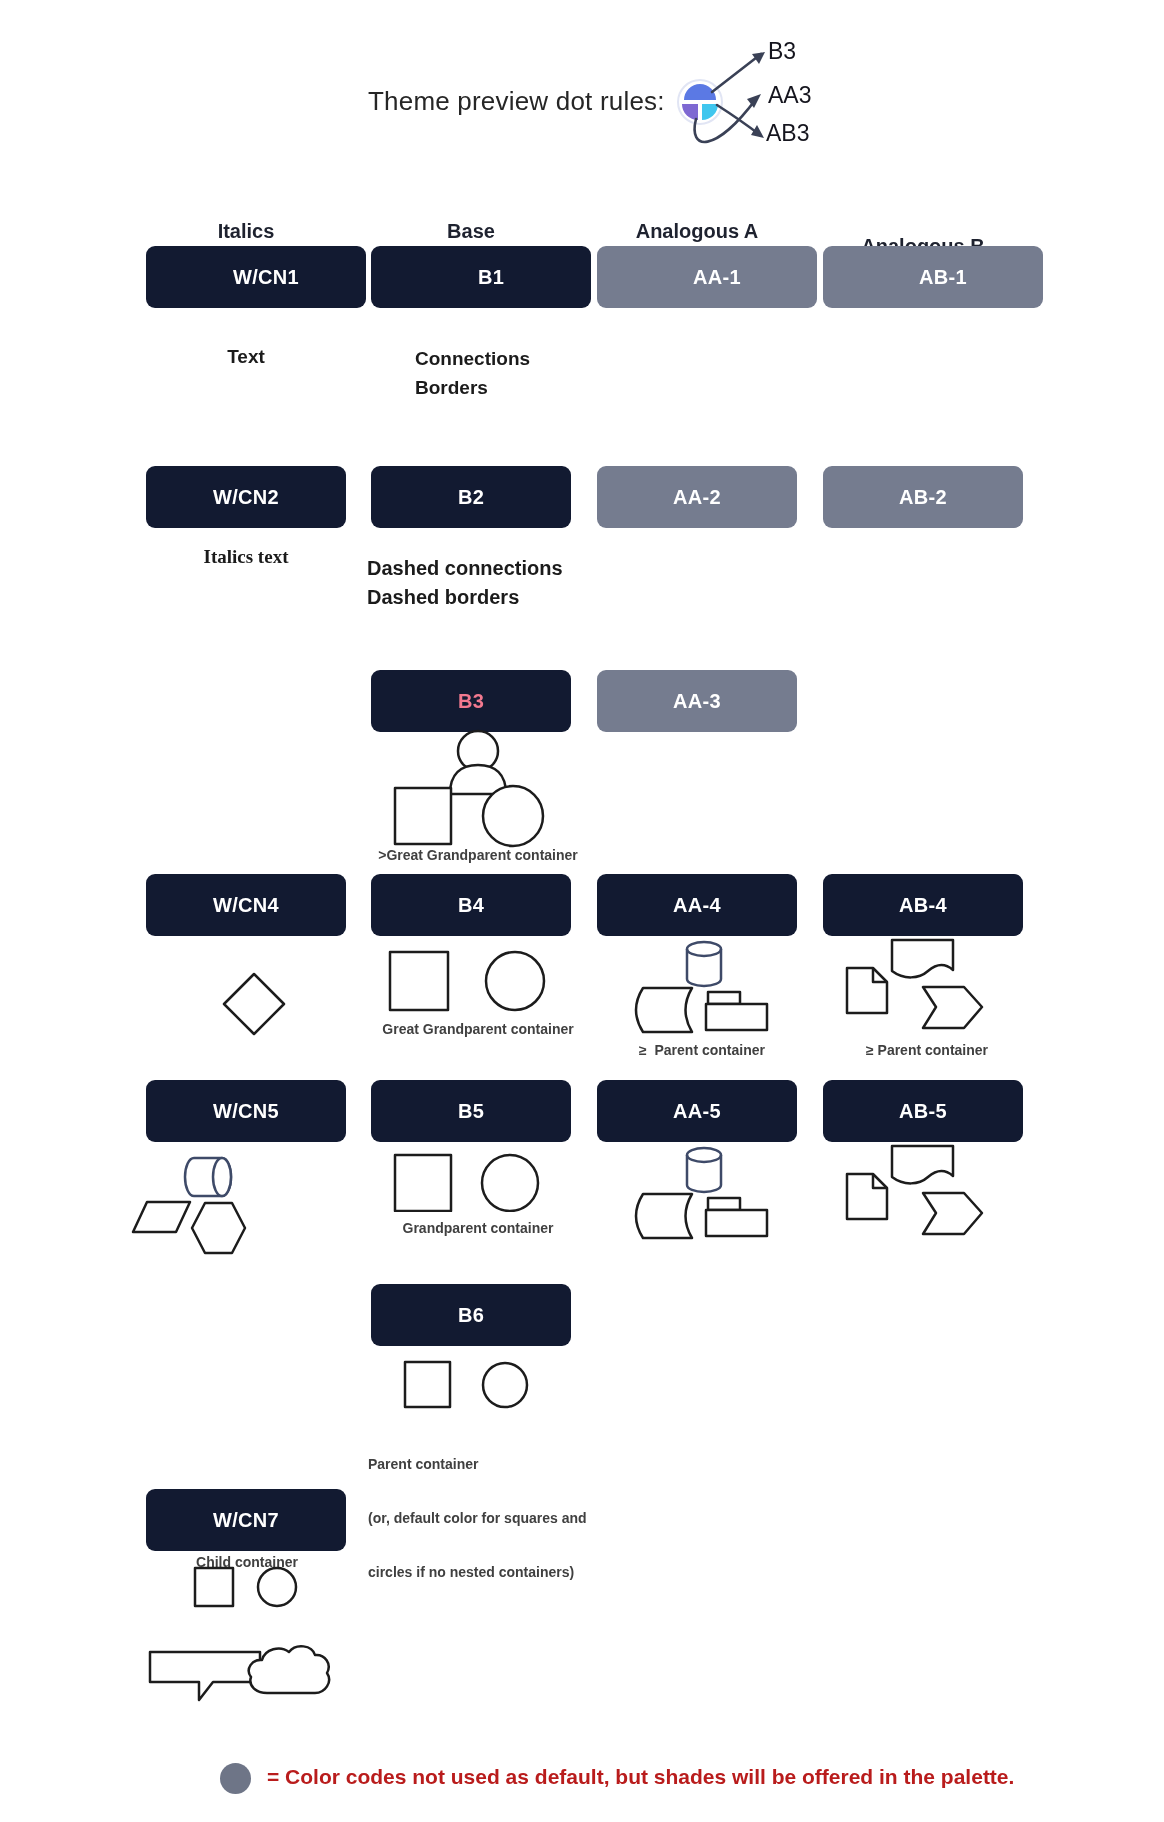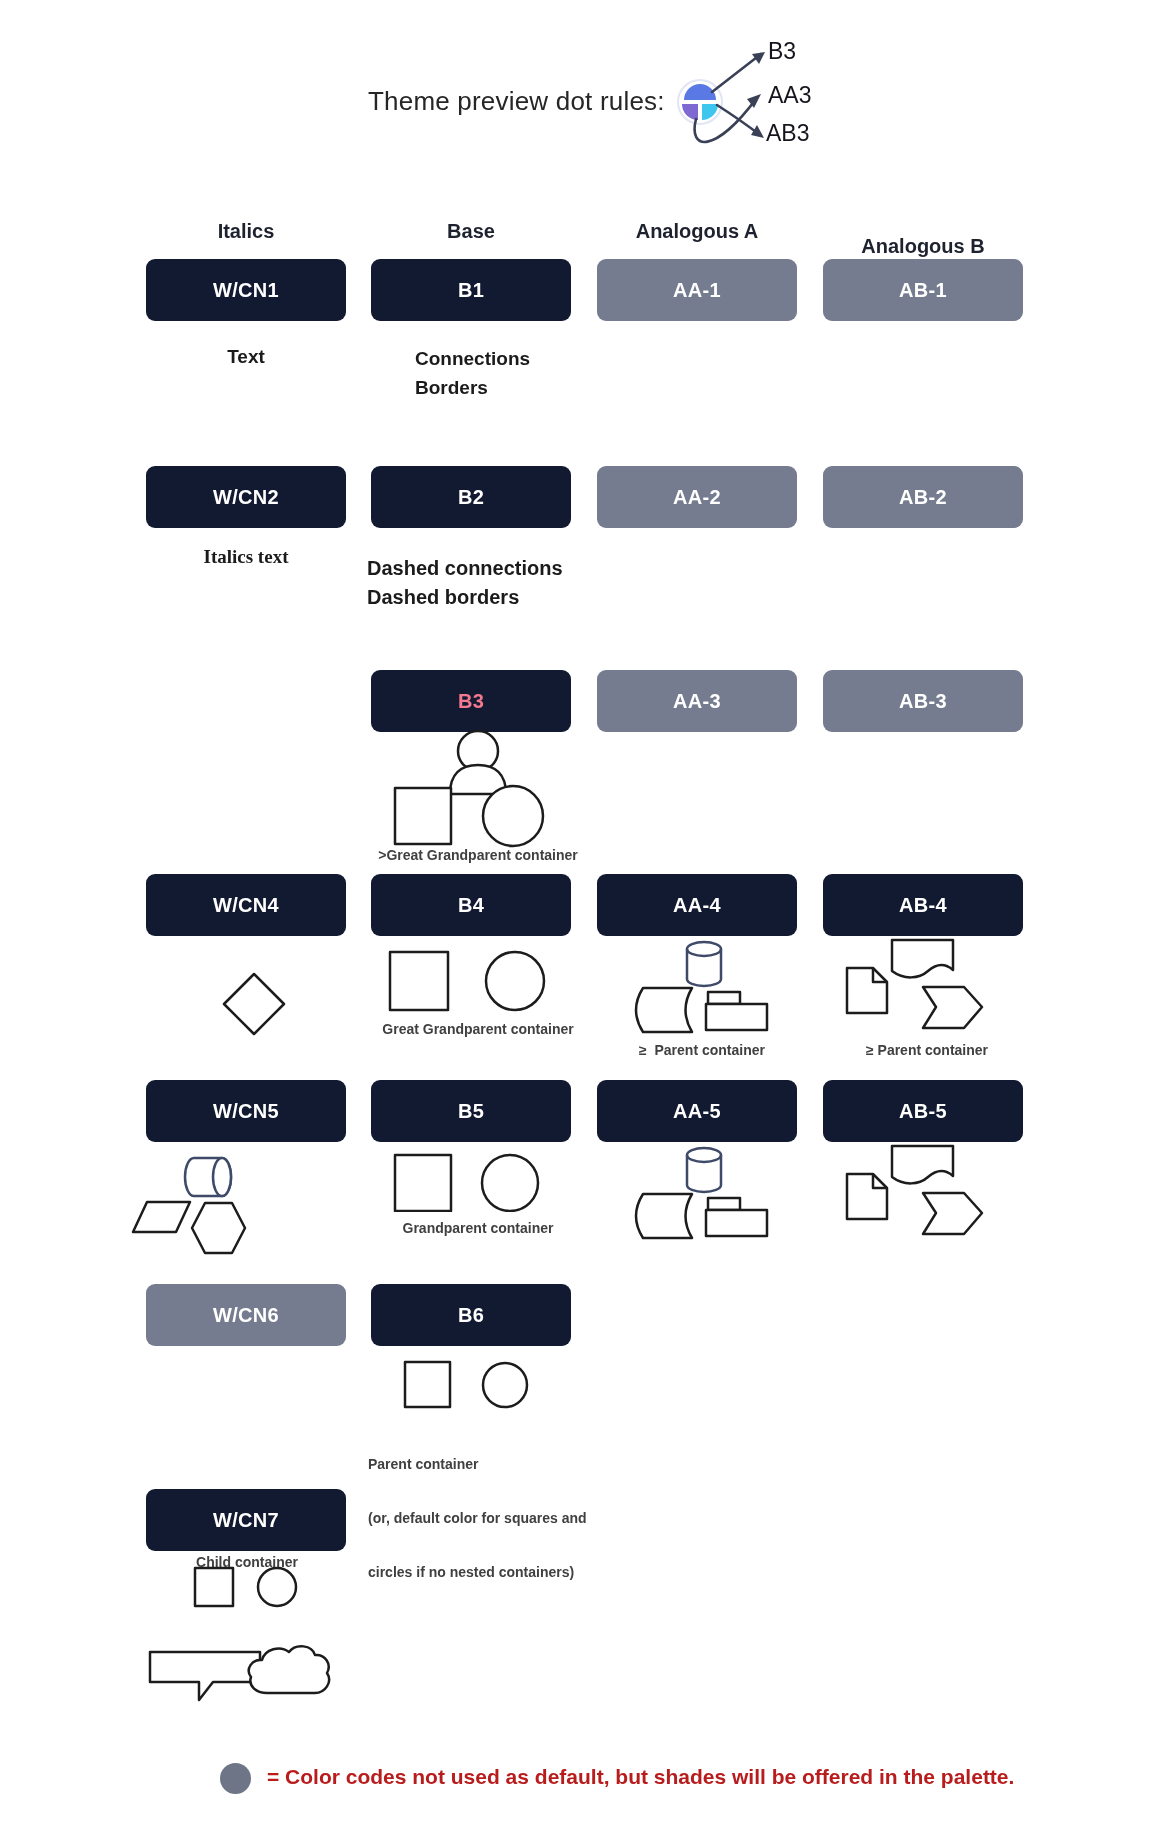--- a/index.html
+++ b/index.html
@@ -17,21 +17,21 @@
   }
   .swatch{
     width:200px;height:62px;border-radius:9px;
     display:flex;align-items:center;justify-content:center;
     color:#ffffff;font-size:20px;font-weight:700;letter-spacing:0.3px;
   }
   .dark{background:#121a31;}
   .gray{background:#757c8f;}
   .pink-text{color:#f2798f;}
   .c1{left:146px;}.c2{left:371px;}.c3{left:597px;}.c4{left:823px;}
-  .r1{top:259px;}.r2{top:466px;}.r3{top:670px;}.r4{top:874px;}
+  .r1{top:246px;padding-left:20px;}.r2{top:466px;}.r3{top:670px;}.r4{top:874px;}
   .r5{top:1080px;}.r6{top:1284px;}.r7{top:1489px;}
   .row-label{
     font-size:19px;font-weight:700;color:#1b1b1b;
   }
   .centered{width:200px;text-align:center;}
   .two-line{line-height:29px;}
   .cap{
     font-size:14px;font-weight:700;color:#404040;white-space:pre;
   }
   .cap-center{text-align:center;}
@@ -91,21 +91,20 @@
   <div class="abs swatch gray c4 r2">AB-2</div>
 
   <div class="abs row-label centered c1" style="top:546px;font-family:Liberation Serif, serif;">Italics text</div>
   <div class="abs row-label two-line" style="left:367px;top:554px;font-size:20px;">
     <div>Dashed connections</div>
     <div>Dashed borders</div>
   </div>
 
   <div class="abs swatch dark pink-text c2 r3">B3</div>
   <div class="abs swatch gray c3 r3">AA-3</div>
-  <div class="abs swatch gray c4 r3">AB-3</div>
 
   <svg class="abs" style="left:378px;top:726px;" width="215" height="122" viewBox="0 0 215 122">
     <circle class="shape" cx="100" cy="25" r="20"></circle>
     <path class="shape" d="M72,68 C72,48 83,39 100,39 C117,39 128,48 128,68 Z"></path>
     <rect class="shape" x="17" y="62" width="56" height="56"></rect>
     <circle class="shape" cx="135" cy="90" r="30"></circle>
   </svg>
   <div class="abs cap cap-center" style="left:343px;top:847px;width:270px;">&gt;Great Grandparent container</div>
 
   <div class="abs swatch dark c1 r4">W/CN4</div>
@@ -166,21 +165,20 @@
     <rect class="shape" x="78" y="68" width="61" height="26"></rect>
   </svg>
 
   <svg class="abs" style="left:840px;top:1140px;" width="152" height="102" viewBox="0 0 152 102">
     <path class="shape" d="M7,34 H33 L47,48 V79 H7 Z"></path>
     <polyline class="shape-thin" points="33,34 33,48 47,48"></polyline>
     <path class="shape" d="M52,6 H113 V36 C104,28 96,30 88,37 C79,45 64,46 52,37 Z"></path>
     <polygon class="shape" points="83,53 124,53 142,73 124,94 83,94 96,73"></polygon>
   </svg>
 
-  <div class="abs swatch gray c1 r6">W/CN6</div>
   <div class="abs swatch dark c2 r6">B6</div>
 
   <svg class="abs" style="left:398px;top:1358px;" width="135" height="55" viewBox="0 0 135 55">
     <rect class="shape" x="7" y="4" width="45" height="45"></rect>
     <circle class="shape" cx="107" cy="27" r="22"></circle>
   </svg>
   <div class="abs cap cap-lines" style="left:368px;top:1419px;">
     <div>Parent container</div>
     <div>(or, default color for squares and</div>
     <div>circles if no nested containers)</div>

